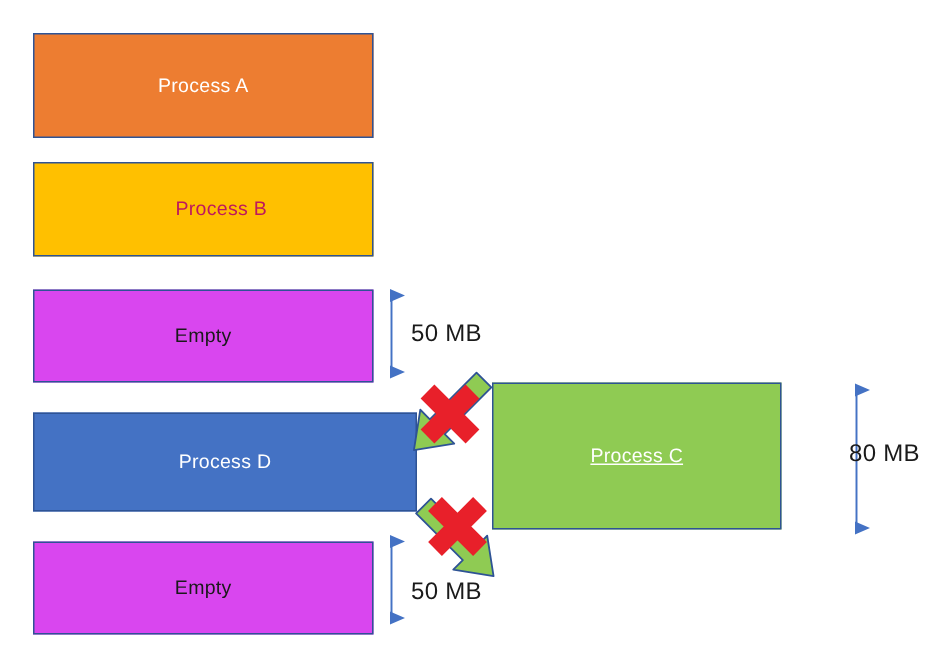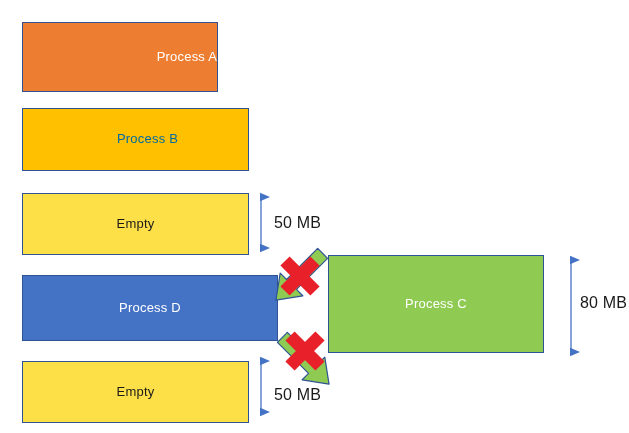--- a/index.html
+++ b/index.html
@@ -25,24 +25,24 @@
     align-items: center;
     justify-content: center;
     font-size: 13px;
     line-height: 1.1;
     letter-spacing: .2px;
   }
   .mem-block .blk-label {
     pointer-events: none;
   }
   .fill-orange { background: #ED7D31; color: #ffffff; }
-  .fill-yellow { background: #FFC000; color: #0369a1; padding-left: 24px; }
+  .fill-yellow { background: #FFC000; color: #be185d; padding-left: 24px; }
   .fill-blue   { background: #4472C4; color: #ffffff; }
   .fill-green  { background: #8FCB53; color: #ffffff; }
-  .fill-white  { background: #fde047; color: #1a1a1a; }
+  .fill-white  { background: #d946ef; color: #1a1a1a; }
 
   .dim-svg {
     position: absolute;
     overflow: visible;
   }
   .dim-label {
     position: absolute;
     font-size: 16px;
     color: #1a1a1a;
     white-space: nowrap;
@@ -51,41 +51,41 @@
   .arrow-group {
     position: absolute;
     overflow: visible;
   }
 </style>
 </head>
 <body>
 
 <div id="canvas">
 
-  <div class="mem-block fill-orange" style="left:22px; top:22px; width:196px; height:70px;justify-content:flex-end;">
+  <div class="mem-block fill-orange" style="left:22px; top:22px; width:227px; height:70px;">
     <span class="blk-label">Process A</span>
   </div>
 
   <div class="mem-block fill-yellow" style="left:22px; top:108px; width:227px; height:63px;">
     <span class="blk-label">Process B</span>
   </div>
 
   <div class="mem-block fill-white" style="left:22px; top:193px; width:227px; height:62px;">
     <span class="blk-label">Empty</span>
   </div>
 
   <div class="mem-block fill-blue" style="left:22px; top:275px; width:256px; height:66px;">
     <span class="blk-label">Process D</span>
   </div>
 
   <div class="mem-block fill-white" style="left:22px; top:361px; width:227px; height:62px;">
     <span class="blk-label">Empty</span>
   </div>
 
-  <div class="mem-block fill-green" style="left:328px; top:255px; width:216px; height:98px;">
+  <div class="mem-block fill-green" style="left:328px; top:255px; width:193px; height:98px;text-decoration:underline;">
     <span class="blk-label">Process C</span>
   </div>
 
   <svg class="dim-svg" style="left:250px; top:185px;" width="30" height="80" viewBox="0 0 30 80">
     <defs>
       <marker id="mk-up-1" markerWidth="8" markerHeight="8" refX="4" refY="7" orient="auto">
         <path d="M4,0 L7.4,8 L0.6,8 Z" fill="#4472C4"></path>
       </marker>
       <marker id="mk-dn-1" markerWidth="8" markerHeight="8" refX="4" refY="7" orient="auto">
         <path d="M4,0 L7.4,8 L0.6,8 Z" fill="#4472C4"></path>
@@ -99,21 +99,21 @@
     <defs>
       <marker id="mk-up-2" markerWidth="8" markerHeight="8" refX="4" refY="7" orient="auto">
         <path d="M4,0 L7.4,8 L0.6,8 Z" fill="#4472C4"></path>
       </marker>
       <marker id="mk-dn-2" markerWidth="8" markerHeight="8" refX="4" refY="7" orient="auto">
         <path d="M4,0 L7.4,8 L0.6,8 Z" fill="#4472C4"></path>
       </marker>
     </defs>
     <line x1="9" y1="12" x2="9" y2="104" stroke="#4472C4" stroke-width="1.3" marker-start="url(#mk-up-2)" marker-end="url(#mk-dn-2)"></line>
   </svg>
-  <div class="dim-label" style="left:580px; top:294px;">80 MB</div>
+  <div class="dim-label" style="left:566px; top:294px;">80 MB</div>
 
   <svg class="dim-svg" style="left:250px; top:350px;" width="30" height="80" viewBox="0 0 30 80">
     <defs>
       <marker id="mk-up-3" markerWidth="8" markerHeight="8" refX="4" refY="7" orient="auto">
         <path d="M4,0 L7.4,8 L0.6,8 Z" fill="#4472C4"></path>
       </marker>
       <marker id="mk-dn-3" markerWidth="8" markerHeight="8" refX="4" refY="7" orient="auto">
         <path d="M4,0 L7.4,8 L0.6,8 Z" fill="#4472C4"></path>
       </marker>
     </defs>

